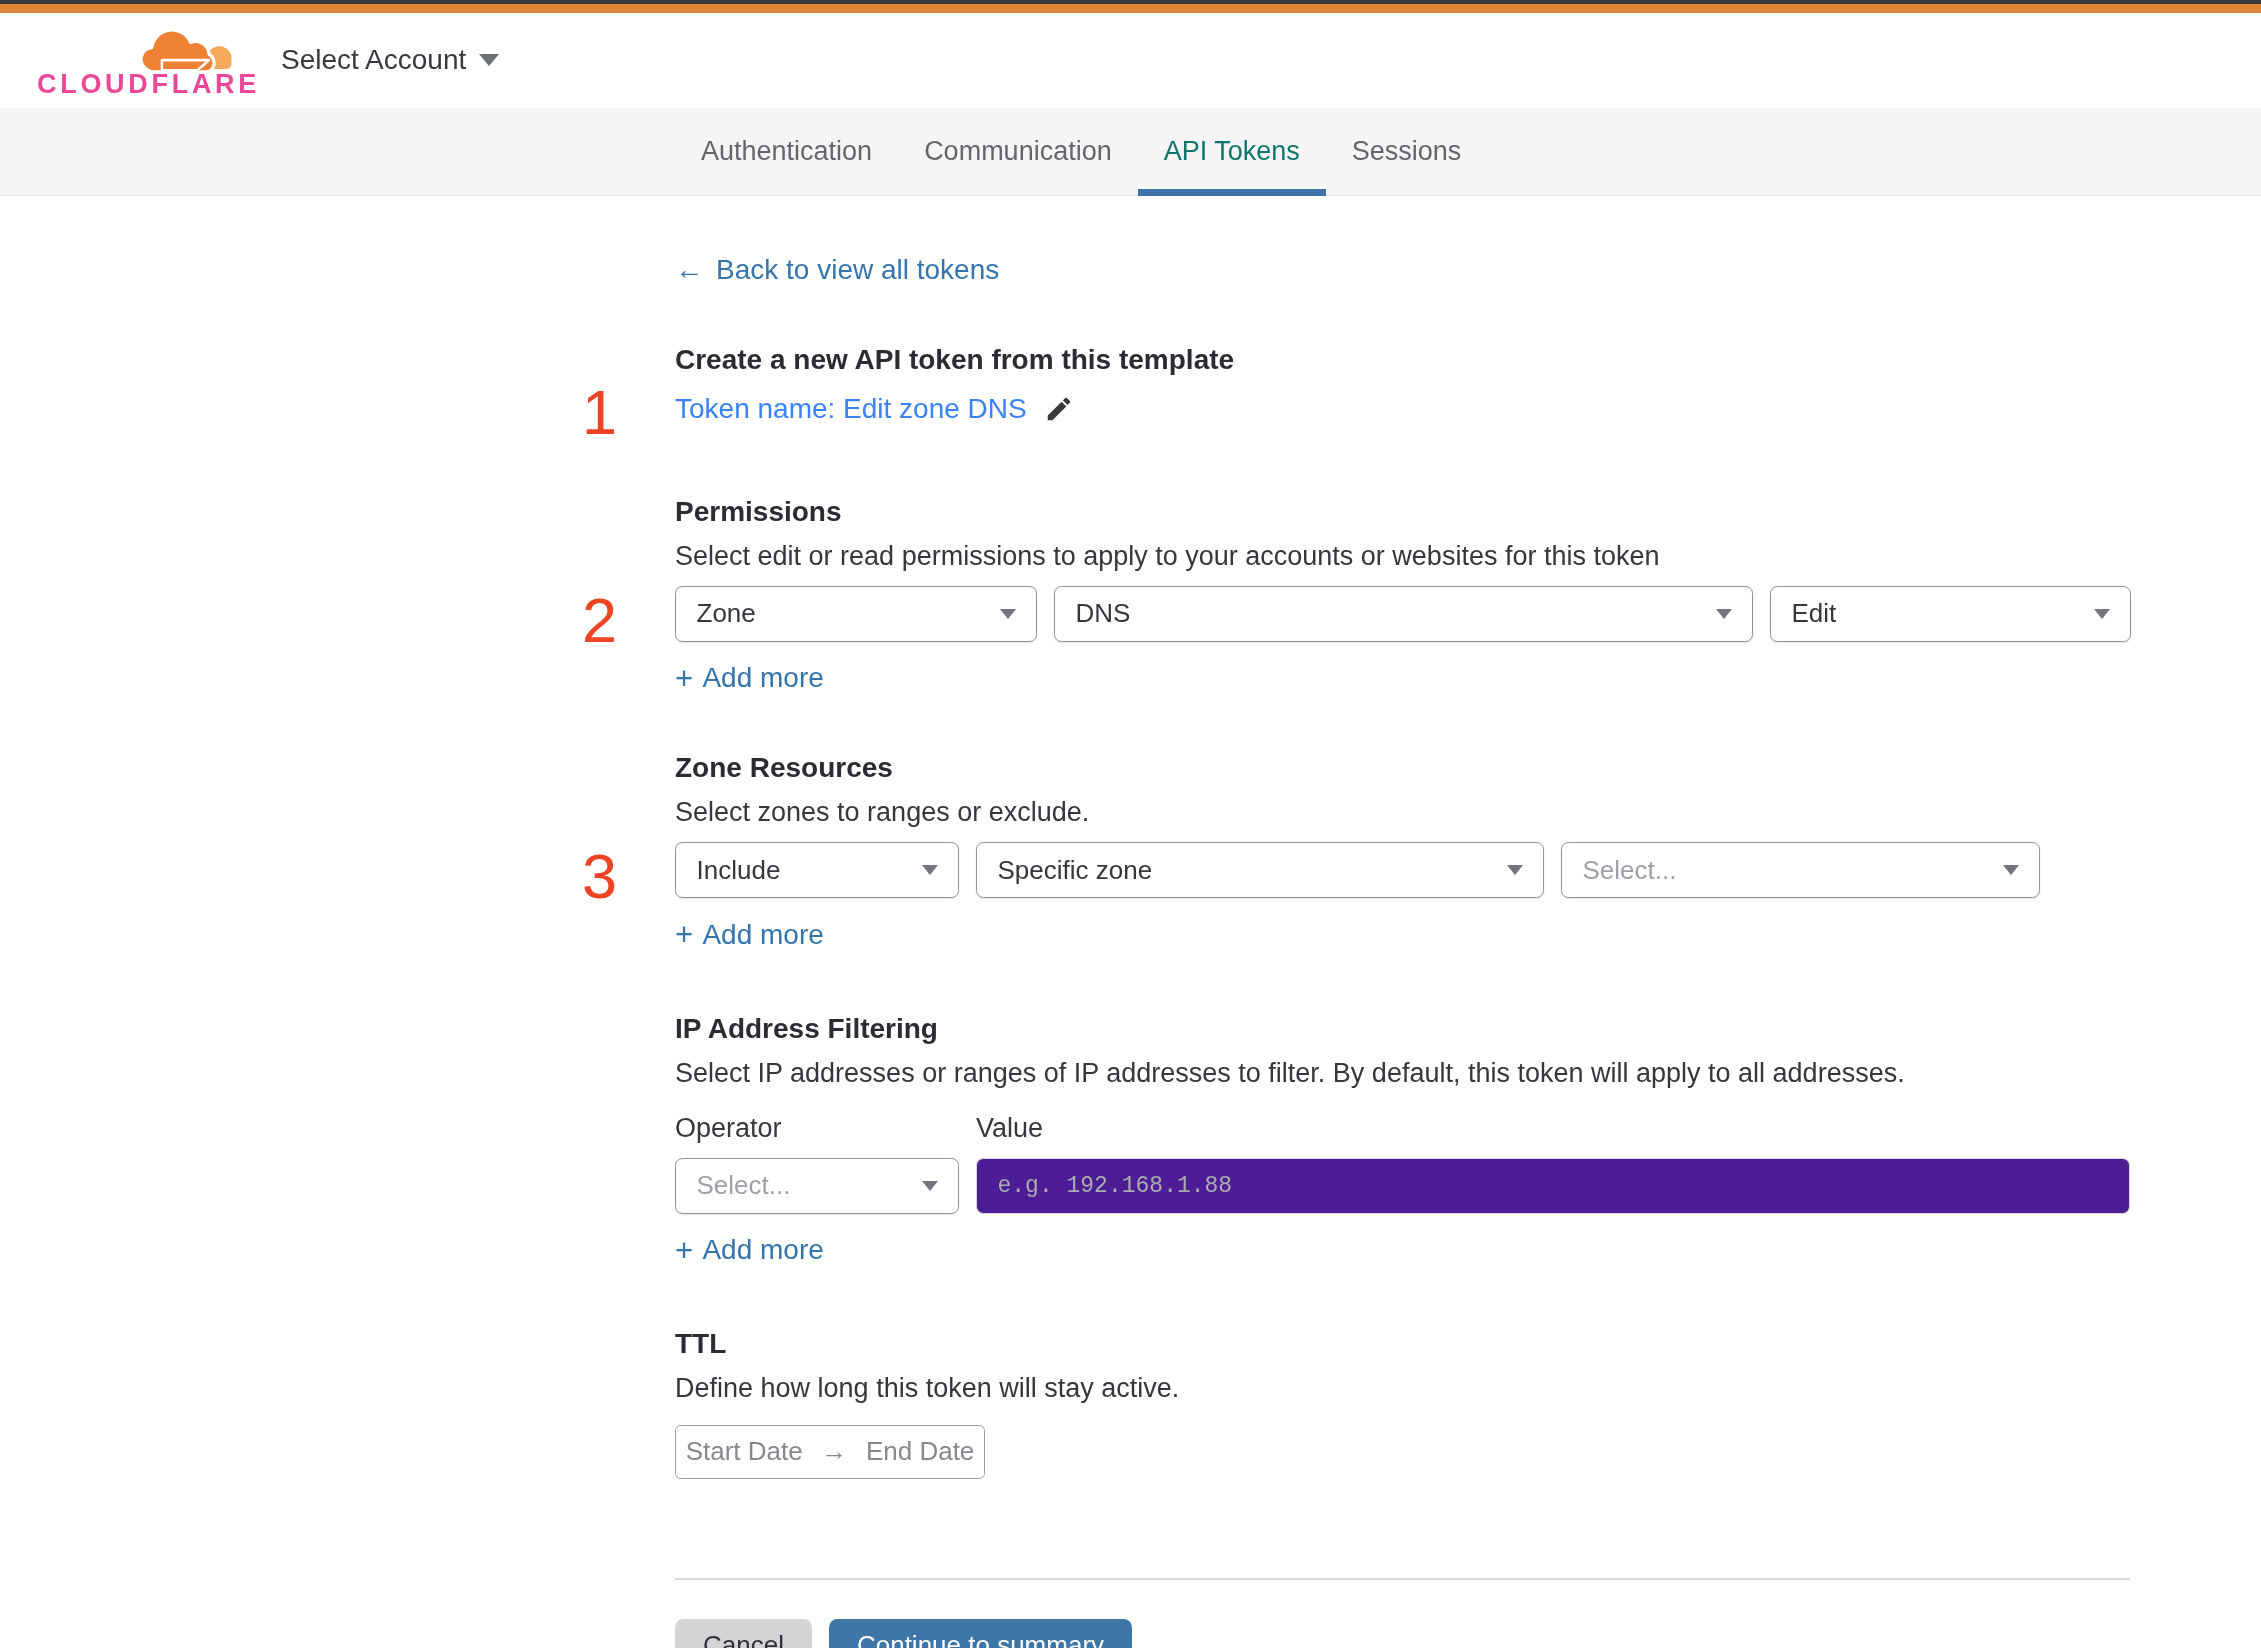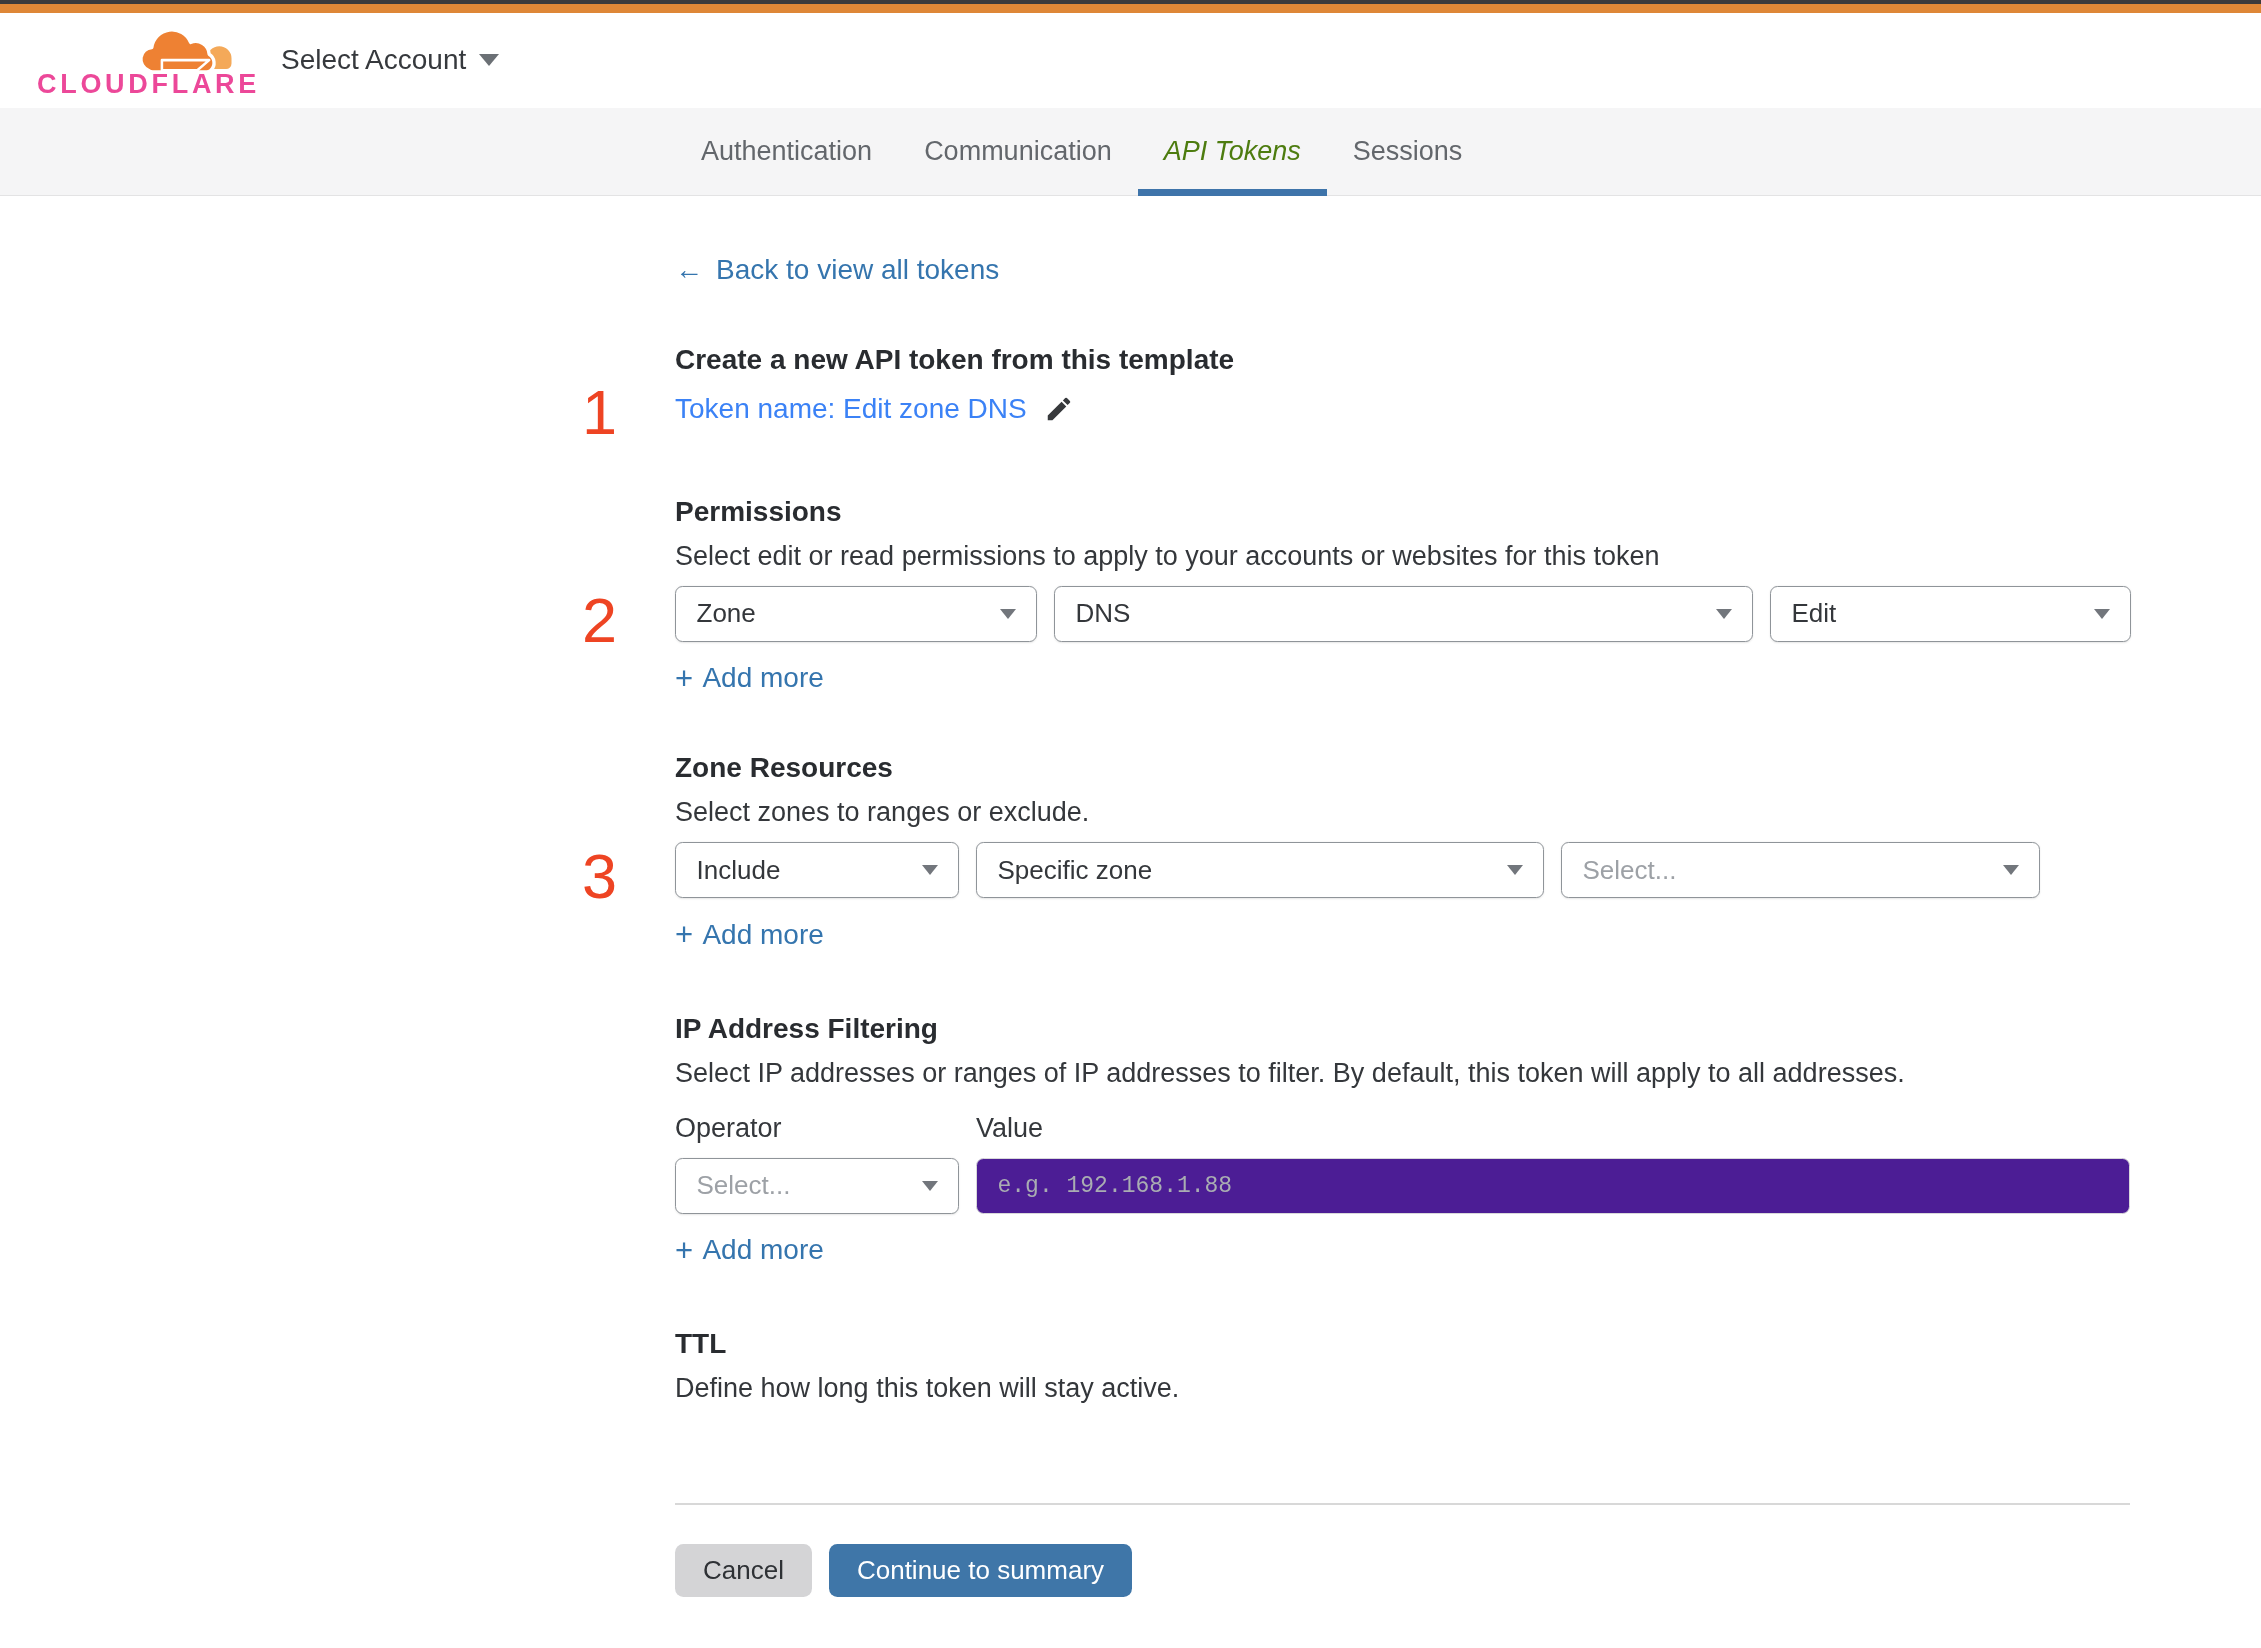--- a/index.html
+++ b/index.html
@@ -34,21 +34,21 @@
 
   
   .tabbar {
     height: 88px; background: #f5f5f6; border-bottom: 0.9px solid #e3e3e4;
     display: flex; align-items: stretch; padding-left: 675px;
   }
   .tab {
     position: relative; display: flex; align-items: center;
     padding: 0 26px; font-size: 27px; color: #63676c; cursor: pointer; white-space: nowrap;
   }
-  .tab.active { color: #4d7c0f; font-style: italic; }
+  .tab.active { color: #0f766e; }
   .tab.active::after {
     content: ""; position: absolute; left: 0; right: 0; bottom: -0.9px; height: 6.5px; background: #3e74aa;
   }
 
   
   .content { margin-left: 675px; width: 1455px; position: relative; }
 
   .back-link {
     margin-top: 58px; display: inline-flex; align-items: center; gap: 13px;
     font-size: 28px; color: #3575ae; cursor: pointer;
@@ -248,20 +248,25 @@
     </div>
     <div class="add-more">
       <span class="plus">+</span>
       <span>Add more</span>
     </div>
   </section>
 
   <section class="section sec-ttl">
     <h3 class="sec-heading">TTL</h3>
     <div class="sec-desc">Define how long this token will stay active.</div>
+    <div class="date-range">
+      <span>Start Date</span>
+      <span class="date-arrow">→</span>
+      <span>End Date</span>
+    </div>
   </section>
 
   <div class="divider"></div>
 
   <div class="footer-actions">
     <button class="btn btn-cancel">Cancel</button>
     <button class="btn btn-continue">Continue to summary</button>
   </div>
 
 </main>

